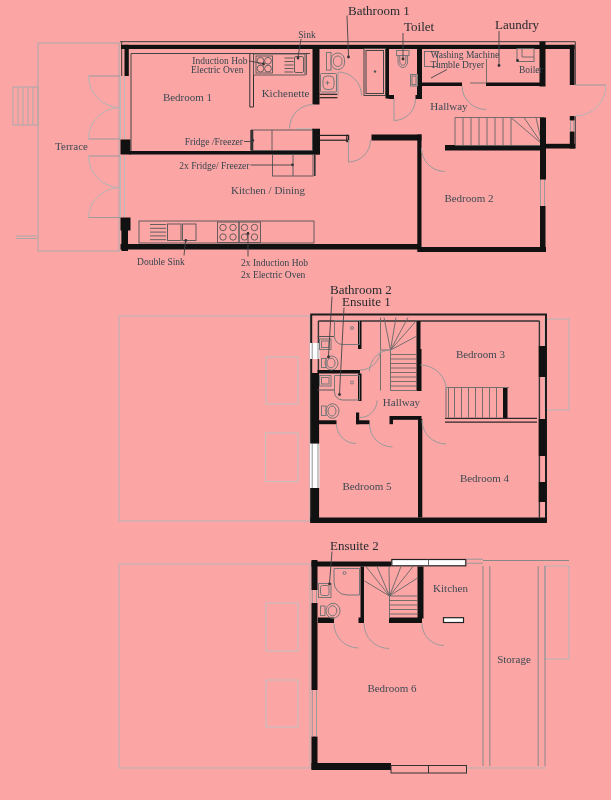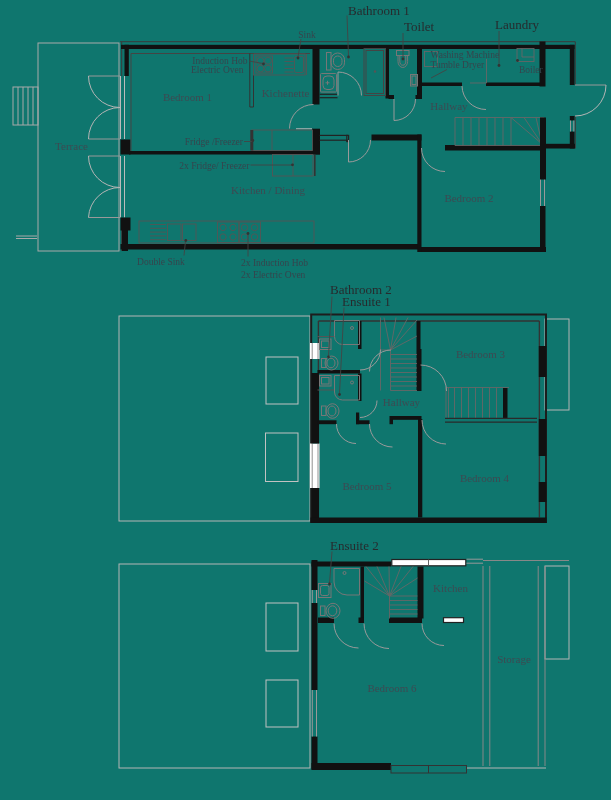--- a/index.html
+++ b/index.html
@@ -1,16 +1,16 @@
 <!DOCTYPE html>
 <html><head>
 <meta charset="utf-8">
 <style>
 html,body{margin:0;padding:0;background:#fff;}
-#wrap{position:relative;width:611px;height:800px;background:#0f766e;overflow:hidden;}
+#wrap{position:relative;width:611px;height:800px;background:#fca5a5;overflow:hidden;}
 svg{position:absolute;left:0;top:0;}
 .lbl{font-family:"Liberation Serif",serif;fill:#3d4a52;}
 .hdr{font-family:"Liberation Serif",serif;fill:#272b2e;}
 .ann{font-family:"Liberation Serif",serif;fill:#36454d;}
 </style>
 </head>
 <body>
 <div id="wrap">
 <svg width="611" height="800" viewBox="0 0 611 800">
 

